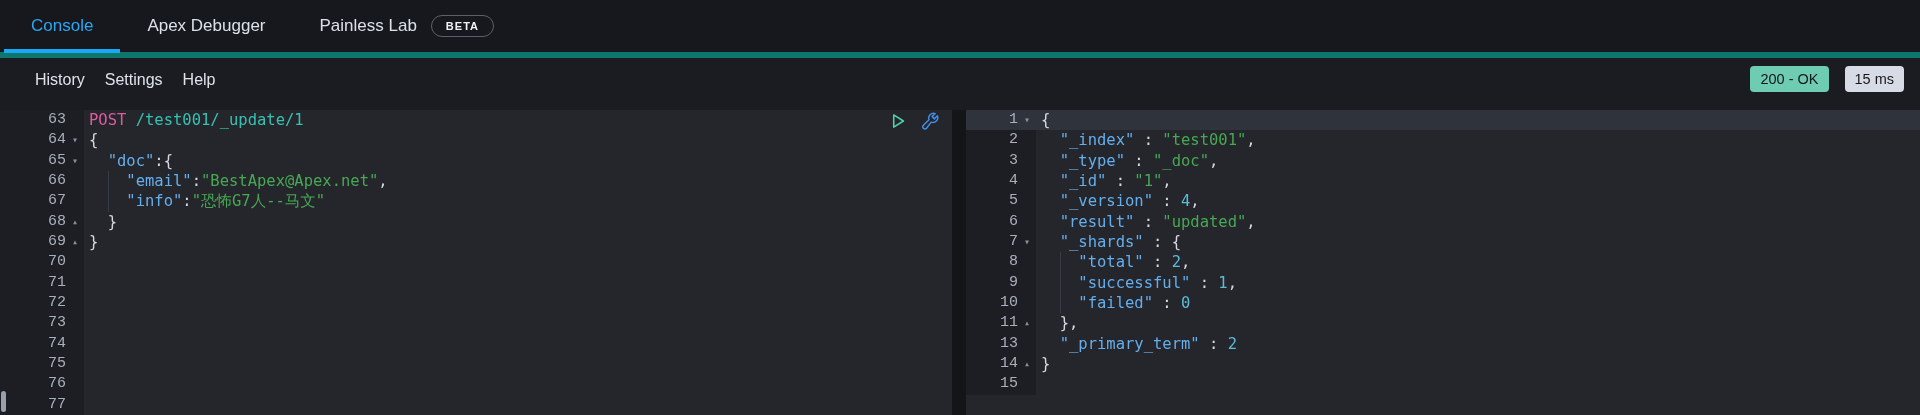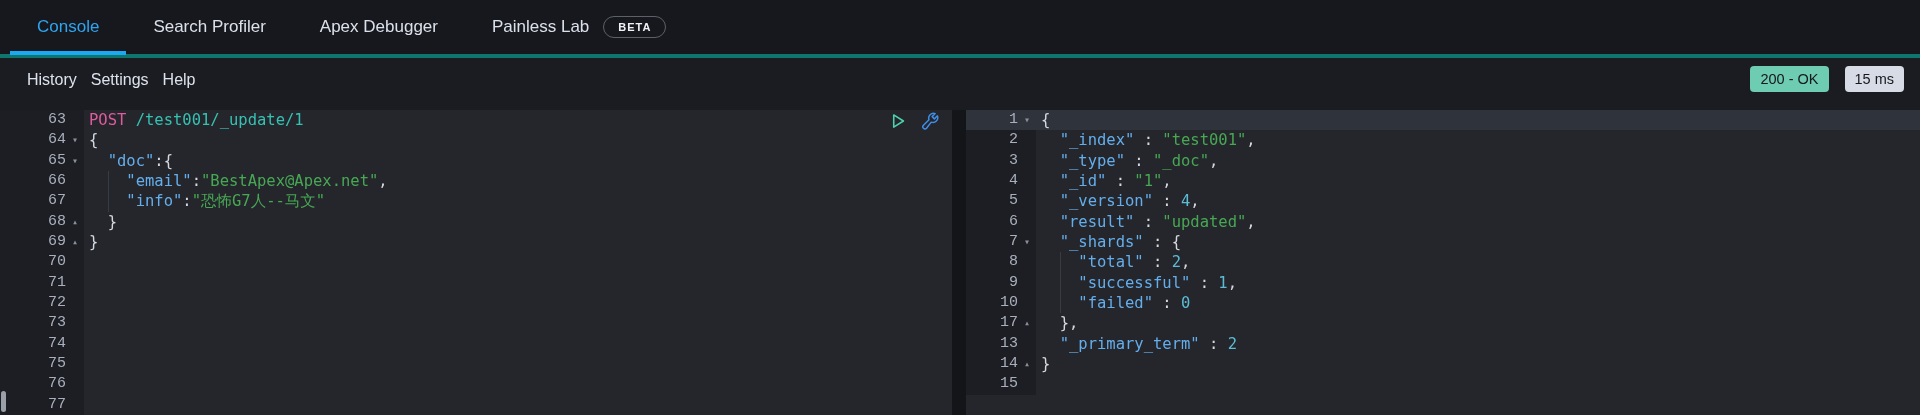--- a/index.html
+++ b/index.html
@@ -1,32 +1,32 @@
 <!DOCTYPE html>
 <html><head>
 <meta charset="utf-8">
 <style>
   * { box-sizing: border-box; }
   html,body { margin:0; padding:0; background:#1a1b20; width:1920px; height:415px; overflow:hidden;
               font-family:"Liberation Sans", sans-serif; }
 
   
-  .tabbar { height:58px; display:flex; align-items:stretch; padding-left:10px;
-            background:#17181d; border-bottom:4px solid #0f766e; }
+  .tabbar { height:58px; display:flex; align-items:stretch; padding-left:4px;
+            background:#17181d; border-bottom:6px solid #0f766e; }
   .tab { display:flex; align-items:center; padding:0 27px; font-size:17px; color:#dbe0ea;
          cursor:pointer; position:relative; }
   .tab.active { color:#2da5f0; }
   .tab.active::after { content:""; position:absolute; left:0; right:0; bottom:-1px; height:4px; background:#1ba9f5; }
   .beta-pill { margin-left:14px; border:1px solid #5c6068; border-radius:14px; padding:4px 14px;
                font-size:11px; font-weight:bold; letter-spacing:1px; color:#eef1f6; }
 
   
   .menubar { height:52px; background:#1b1c21; display:flex; justify-content:space-between;
              align-items:flex-start; padding:8px 16px 0 27px; }
-  .menus { display:flex; gap:14px; }
+  .menus { display:flex; gap:20px;margin-left:8px; }
   .menu-item { font-size:16px; color:#dde2ec; line-height:28px; cursor:pointer; }
   .badges { display:flex; gap:16px;padding-left:44px; }
   .badge { height:26px; display:flex; align-items:center; padding:0 10px; border-radius:4px;
            font-size:14.5px; color:#16171c; font-weight:500; }
   .badge.ok   { background:#6dccb1; }
   .badge.time { background:#d6dbe5; }
 
   
   .editors { display:flex; height:305px; position:relative; background:#25262c; }
   .panel { position:relative; overflow:hidden; }
@@ -64,23 +64,20 @@
 </head>
 <body>
 
 <div class="app">
 
   <div class="tabbar">
     <div class="tab active">
       <span>Console</span>
     </div>
     <div class="tab">
-      <span>Search Profiler</span>
-    </div>
-    <div class="tab">
       <span>Apex Debugger</span>
     </div>
     <div class="tab">
       <span>Painless Lab</span>
       <span class="beta-pill">BETA</span>
     </div>
   </div>
 
   <div class="menubar">
     <div class="menus">
@@ -290,21 +287,21 @@
           </div>
           <div class="row">
             <div class="gutter">
               <span class="num">10</span>
               <span class="fold"></span>
             </div>
             <pre class="code guide"><span class="tk-plain">    </span><span class="tk-key">"failed"</span><span class="tk-punc"> : </span><span class="tk-num">0</span></pre>
           </div>
           <div class="row">
             <div class="gutter">
-              <span class="num">17</span>
+              <span class="num">11</span>
               <span class="fold">▴</span>
             </div>
             <pre class="code"><span class="tk-plain">  </span><span class="tk-punc">},</span></pre>
           </div>
           <div class="row">
             <div class="gutter">
               <span class="num">13</span>
               <span class="fold"></span>
             </div>
             <pre class="code"><span class="tk-plain">  </span><span class="tk-key">"_primary_term"</span><span class="tk-punc"> : </span><span class="tk-num">2</span></pre>

